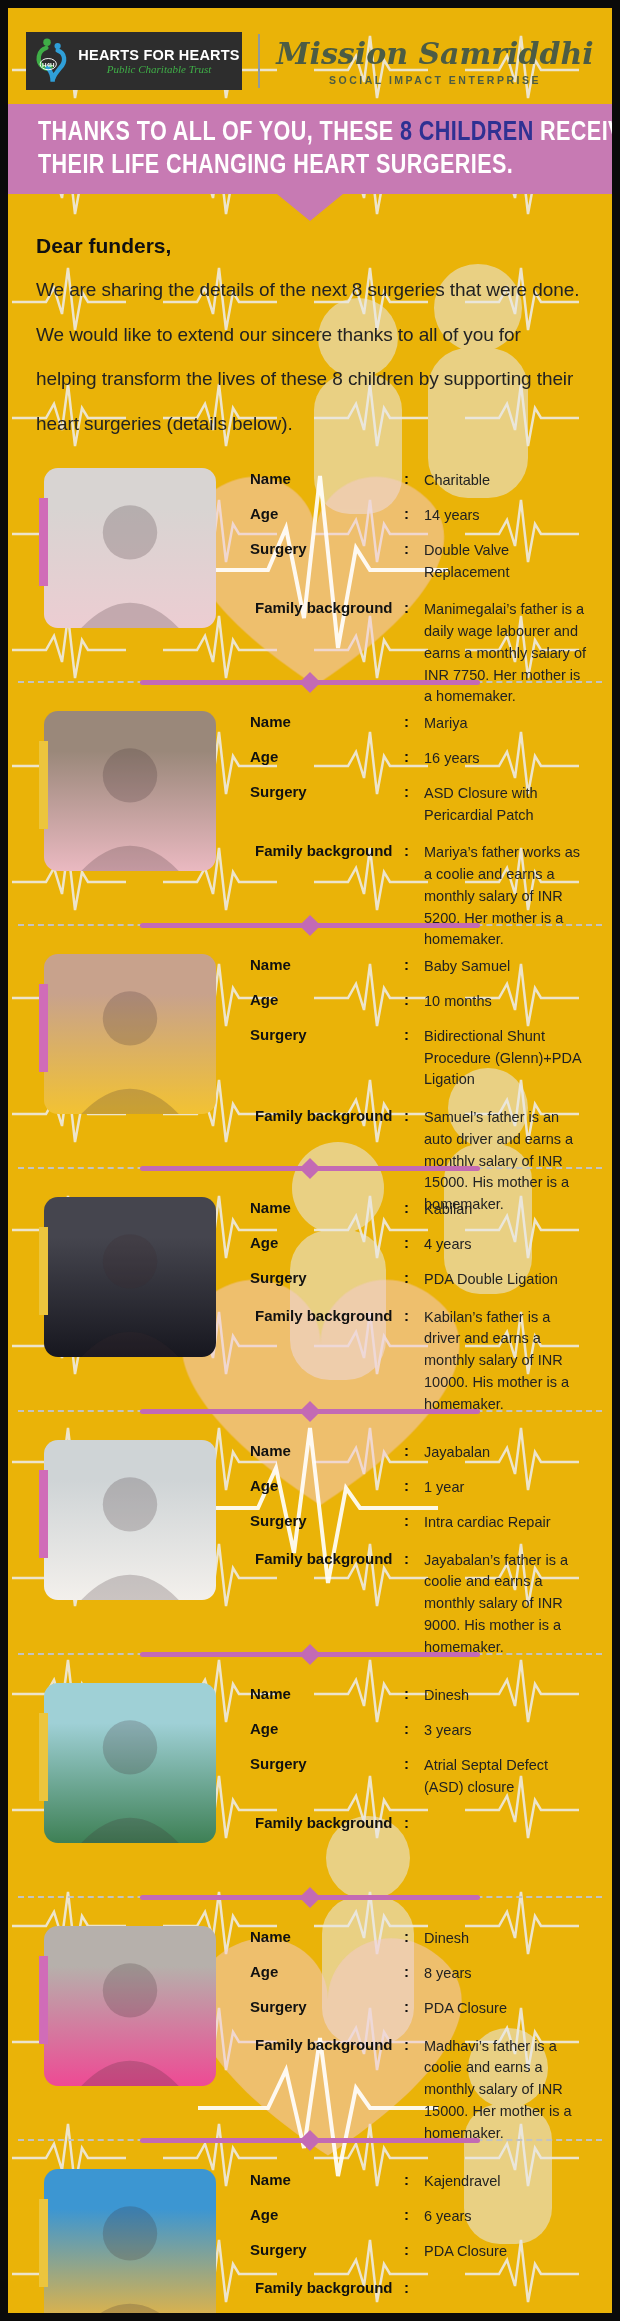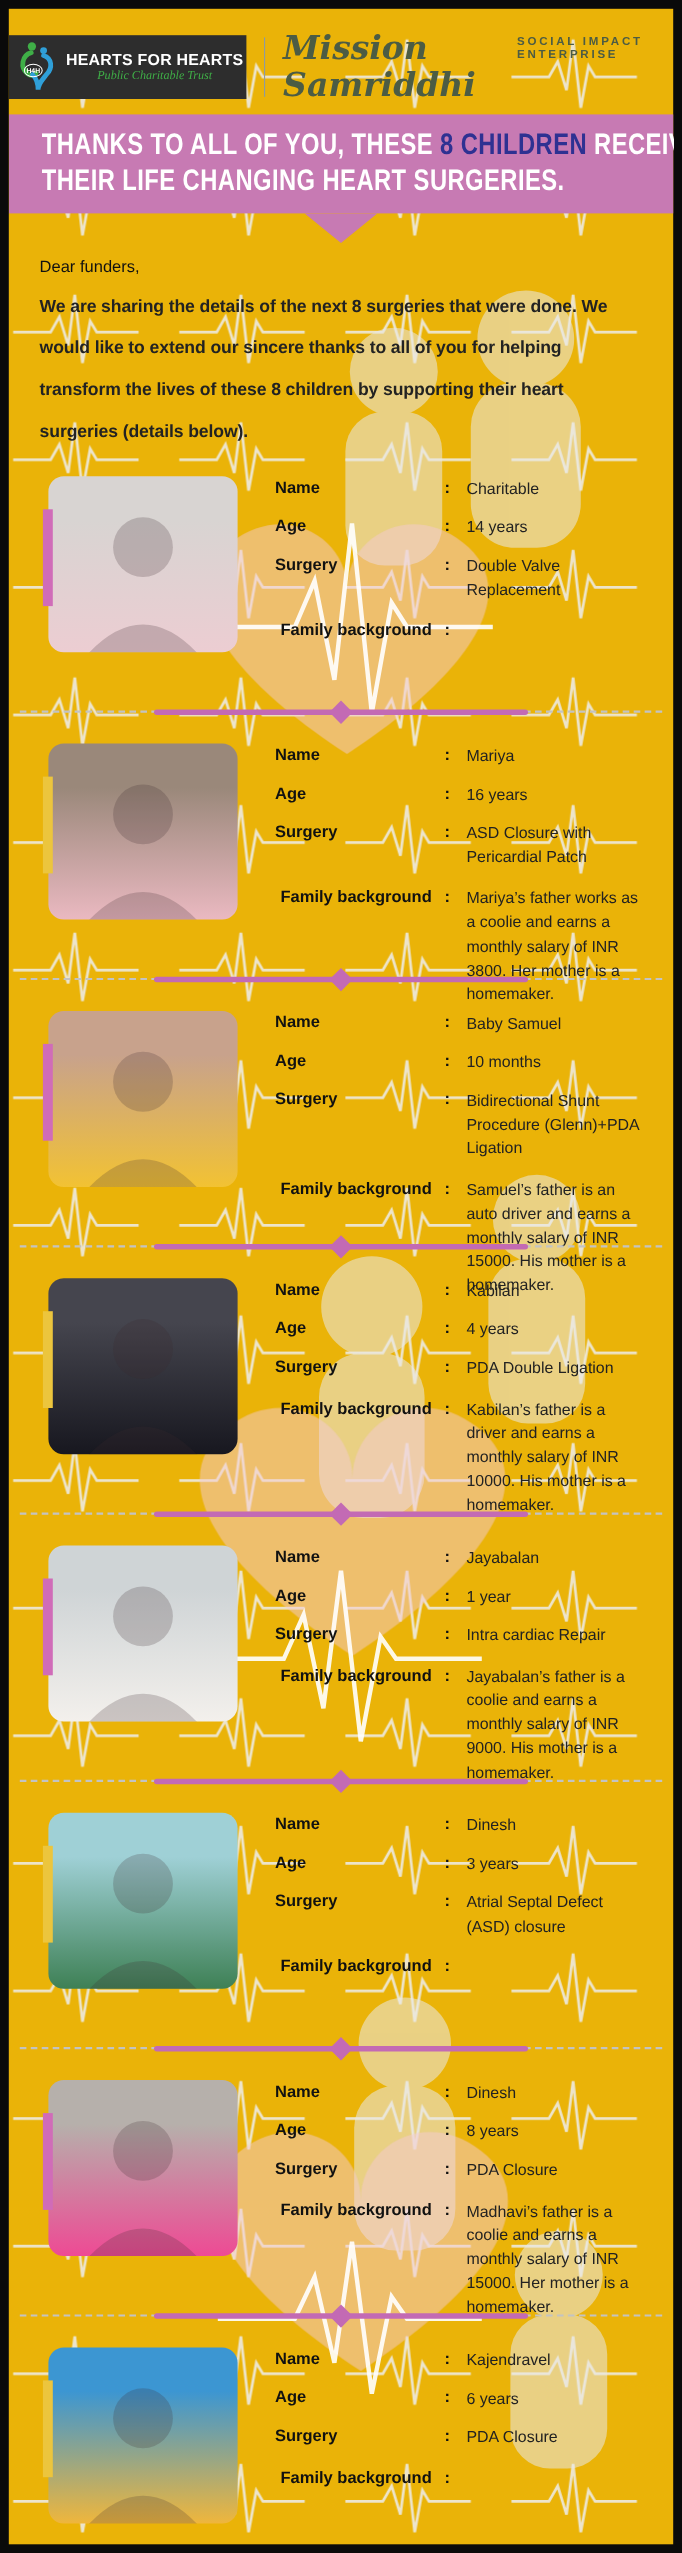--- a/index.html
+++ b/index.html
@@ -10,36 +10,36 @@
   .content { position:relative; z-index:1; }
 
   
   .header { height:96px; display:flex; align-items:center; justify-content:center; gap:16px; padding-top:10px; }
   .h4h-box { background:#2d2d2d; width:216px; height:58px; display:flex; align-items:center; gap:6px; padding:4px 8px 4px 6px; }
   .h4h-mark { flex:0 0 auto; }
   .h4h-text { display:flex; flex-direction:column; align-items:center; flex:1; }
   .h4h-name { color:#ffffff; font-weight:bold; font-size:14.5px; letter-spacing:.2px; white-space:nowrap; }
   .h4h-sub { color:#3fae47; font-style:italic; font-size:11px; font-family:"Liberation Serif", serif; }
   .logo-sep { width:2px; height:54px; background:#8e9aa0; }
-  .mission { display:flex; flex-direction:row; }
+  .mission { display:flex; flex-direction:column; align-items:center; }
   .mission-name { font-family:"DejaVu Serif", serif; font-style:italic; font-weight:bold; font-size:30px; color:#4c5c44; line-height:1.1; }
   .mission-sub { font-size:10.5px; font-weight:bold; letter-spacing:2.5px; color:#4c5c44; margin-top:4px; }
 
   
   .banner { position:relative; background:#c77ab3; padding:11px 0 13px 30px; }
   .banner-text { transform:scaleX(0.8); transform-origin:left center; white-space:nowrap; }
   .banner-line { color:#ffffff; font-weight:800; font-size:27px; line-height:1.22; letter-spacing:.5px; }
   .banner-hl { color:#2e3192; }
   .banner-tip { position:absolute; left:50%; bottom:-27px; transform:translateX(-50%); width:0; height:0;
      border-left:33px solid transparent; border-right:33px solid transparent; border-top:27px solid #c77ab3; }
 
   
   .intro { margin:40px 28px 0 28px; }
-  .salutation { font-weight:normal; font-size:15px; color:#111; }
-  .intro p { margin-top:10px; font-size:16px; letter-spacing:-.1px; line-height:2.35; color:#222;font-weight:bold; }
+  .salutation { font-weight:bold; font-size:21px; color:#111; }
+  .intro p { margin-top:10px; font-size:19px; letter-spacing:-.1px; line-height:2.35; color:#222; }
 
   
   .cards { margin-top:14px; }
   .card { position:relative; height:243px; padding:8px 24px 0 36px; }
   .card-body { display:flex; }
   .photo-wrap { position:relative; width:172px; flex:0 0 auto; }
   .accent { position:absolute; left:-5px; top:30px; width:9px; height:88px; z-index:2; }
   .photo { position:relative; width:172px; height:160px; border-radius:14px; overflow:hidden; }
   .sil { position:absolute; left:0; top:10px; width:100%; height:100%; fill:rgba(60,40,45,.22); }
   .fields { flex:1; margin-left:34px; padding-top:2px; }
@@ -155,20 +155,21 @@
                 <span class="val">14 years</span>
               </div>
             <div class="row">
                 <span class="lbl">Surgery</span>
                 <span class="col">:</span>
                 <span class="val">Double Valve Replacement</span>
               </div>
             <div class="row fam">
                 <span class="lbl">Family background</span>
                 <span class="col">:</span>
+                <span class="val">Manimegalai’s father is a daily wage labourer and earns a monthly salary of INR 7750. Her mother is a homemaker.</span>
               </div>
           </div>
         </div>
         <div class="divider">
             <span class="dash"></span>
             <span class="dline"></span>
             <span class="diamond"></span>
           </div>
       </section>
 
@@ -195,21 +196,21 @@
                 <span class="val">16 years</span>
               </div>
             <div class="row">
                 <span class="lbl">Surgery</span>
                 <span class="col">:</span>
                 <span class="val">ASD Closure with Pericardial Patch</span>
               </div>
             <div class="row fam">
                 <span class="lbl">Family background</span>
                 <span class="col">:</span>
-                <span class="val">Mariya’s father works as a coolie and earns a monthly salary of INR 3800. Her mother is a homemaker.</span>
+                <span class="val">Mariya’s father works as a coolie and earns a monthly salary of INR 5200. Her mother is a homemaker.</span>
               </div>
           </div>
         </div>
         <div class="divider">
             <span class="dash"></span>
             <span class="dline"></span>
             <span class="diamond"></span>
           </div>
       </section>
 

